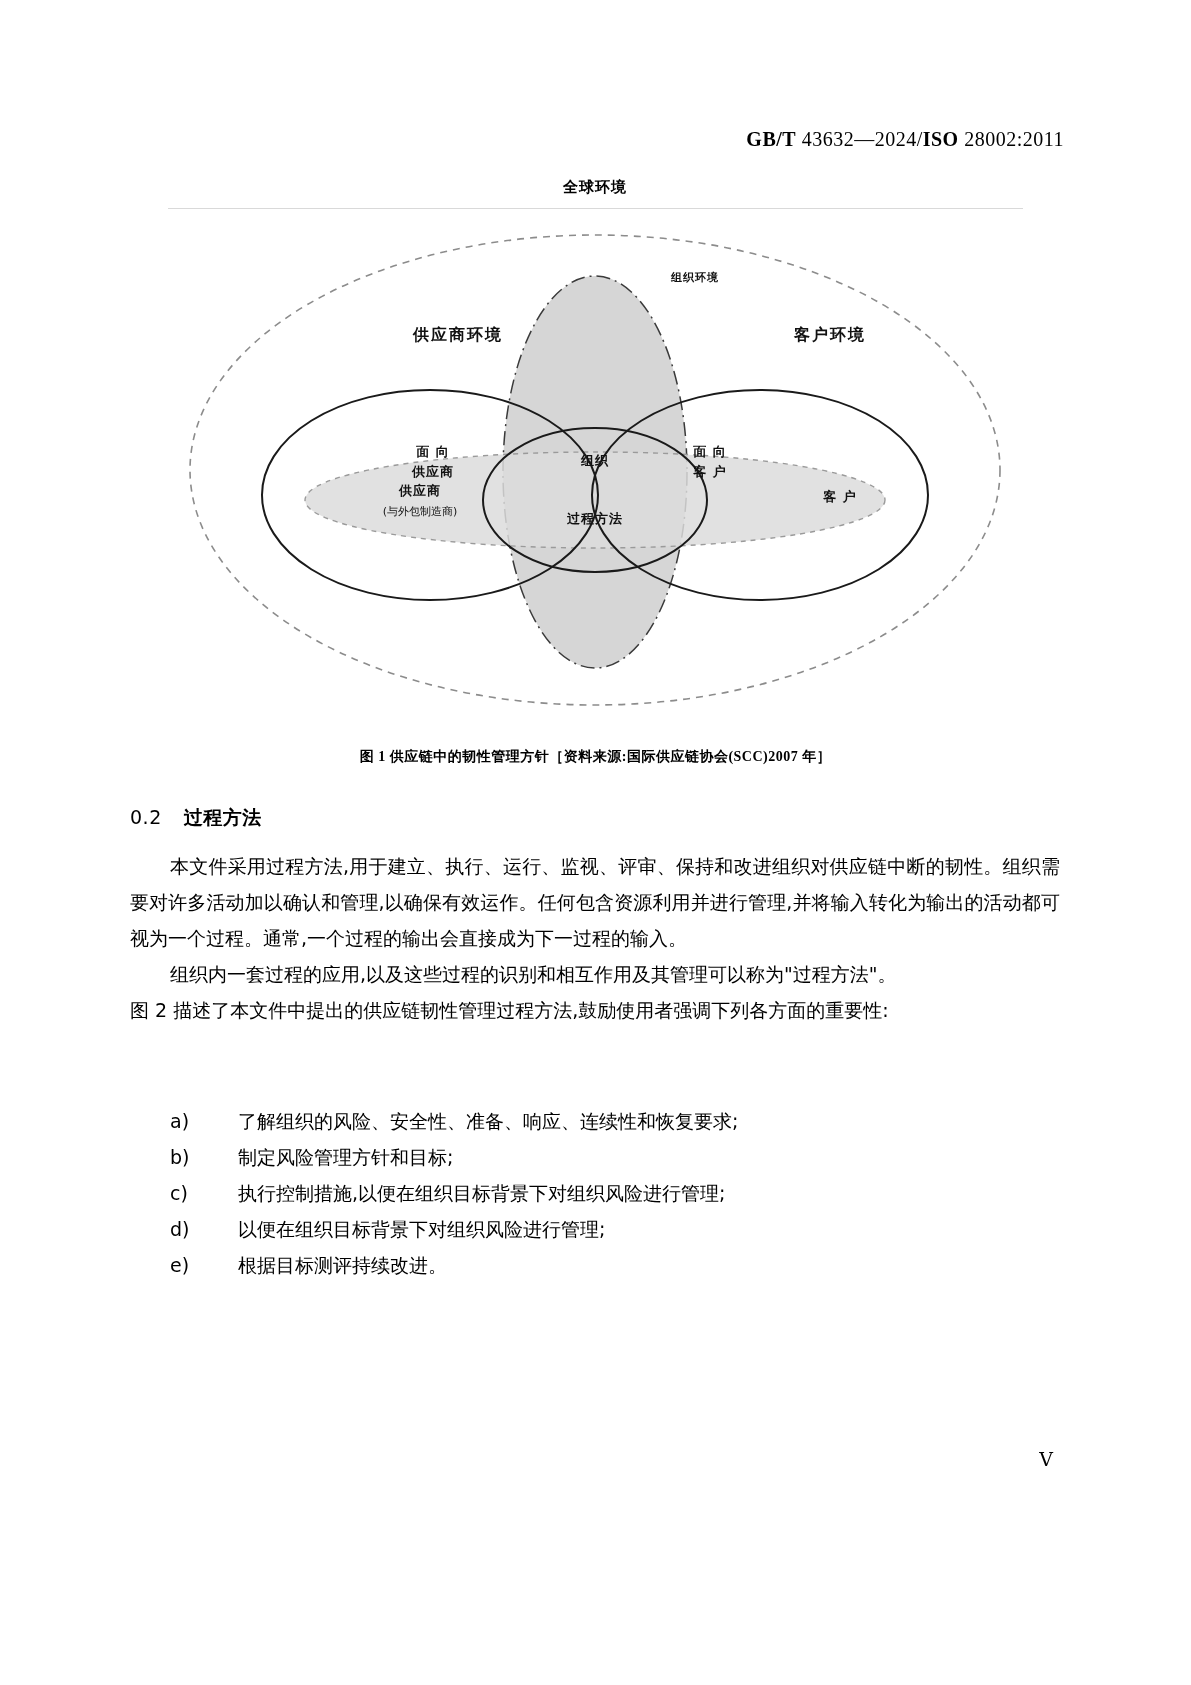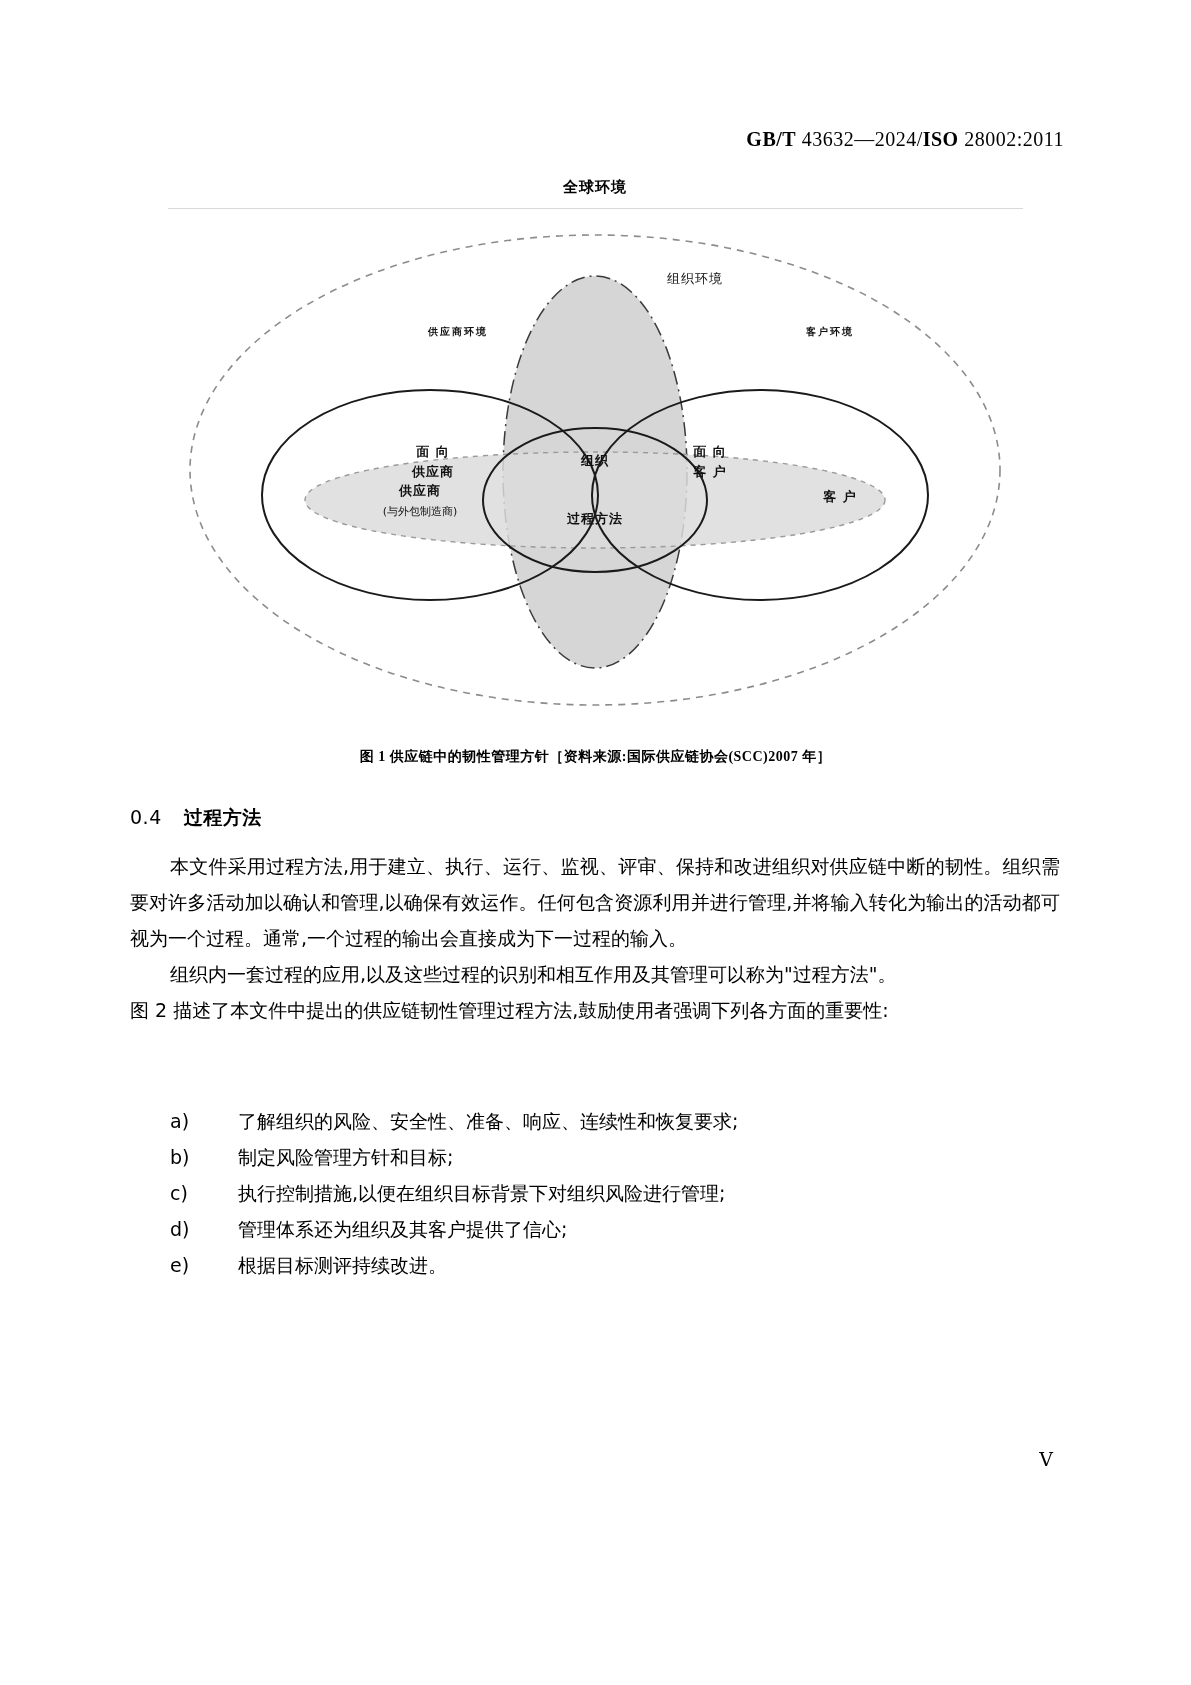--- a/index.html
+++ b/index.html
@@ -67,32 +67,33 @@
   }
   .fig-label {
     position: absolute;
     font-family: "DejaVu Sans", "Liberation Sans", sans-serif;
     color: #111;
     white-space: nowrap;
     text-align: center;
   }
   .fl-bold {
     font-weight: bold;
-    font-size: 10px;
+    font-size: 16px;
     letter-spacing: 2px;
     text-align: center;
   }
   .fl-mid {
     font-weight: bold;
     font-size: 13px;
     letter-spacing: 1px;
   }
   .fl-small {
-    font-size: 13px;
+    font-size: 11px;
     letter-spacing: 1px;
+    font-weight: bold;
   }
   .fl-tiny {
     font-size: 11px;
     letter-spacing: 0px;
   }
   .fl-two-line { line-height: 1.5; }
 
   
   .caption {
     position: absolute;
@@ -219,21 +220,21 @@
 
     <div class="fig-label fl-mid" style="left:640px; top:318px; width:140px;">客 户</div>
 
     <div class="fig-label fl-mid" style="left:395px; top:340px; width:140px;">过程方法</div>
 
   </div>
 
   <div class="caption">图 1   供应链中的韧性管理方针［资料来源:国际供应链协会(SCC)2007 年］</div>
 
   <div class="sec-head">
-    <span class="num">0.4</span><span class="gap"></span><span>过程方法</span>
+    <span class="num">0.2</span><span class="gap"></span><span>过程方法</span>
   </div>
 
   <div class="body">
     <p>本文件采用过程方法,用于建立、执行、运行、监视、评审、保持和改进组织对供应链中断的韧性。组织需要对许多活动加以确认和管理,以确保有效运作。任何包含资源利用并进行管理,并将输入转化为输出的活动都可视为一个过程。通常,一个过程的输出会直接成为下一过程的输入。</p>
     <p>组织内一套过程的应用,以及这些过程的识别和相互作用及其管理可以称为"过程方法"。</p>
     <p class="noindent">图 2 描述了本文件中提出的供应链韧性管理过程方法,鼓励使用者强调下列各方面的重要性:</p>
   </div>
 
   <div class="list">
     <div class="item">
@@ -243,21 +244,21 @@
     <div class="item">
       <span class="marker">b)</span>
       <span class="itext">制定风险管理方针和目标;</span>
     </div>
     <div class="item">
       <span class="marker">c)</span>
       <span class="itext">执行控制措施,以便在组织目标背景下对组织风险进行管理;</span>
     </div>
     <div class="item">
       <span class="marker">d)</span>
-      <span class="itext">管理体系还为组织及其客户提供了信心;</span>
+      <span class="itext">以便在组织目标背景下对组织风险进行管理;</span>
     </div>
     <div class="item">
       <span class="marker">e)</span>
       <span class="itext">根据目标测评持续改进。</span>
     </div>
   </div>
 
   <div class="folio">Ⅴ</div>
 
 </div>

